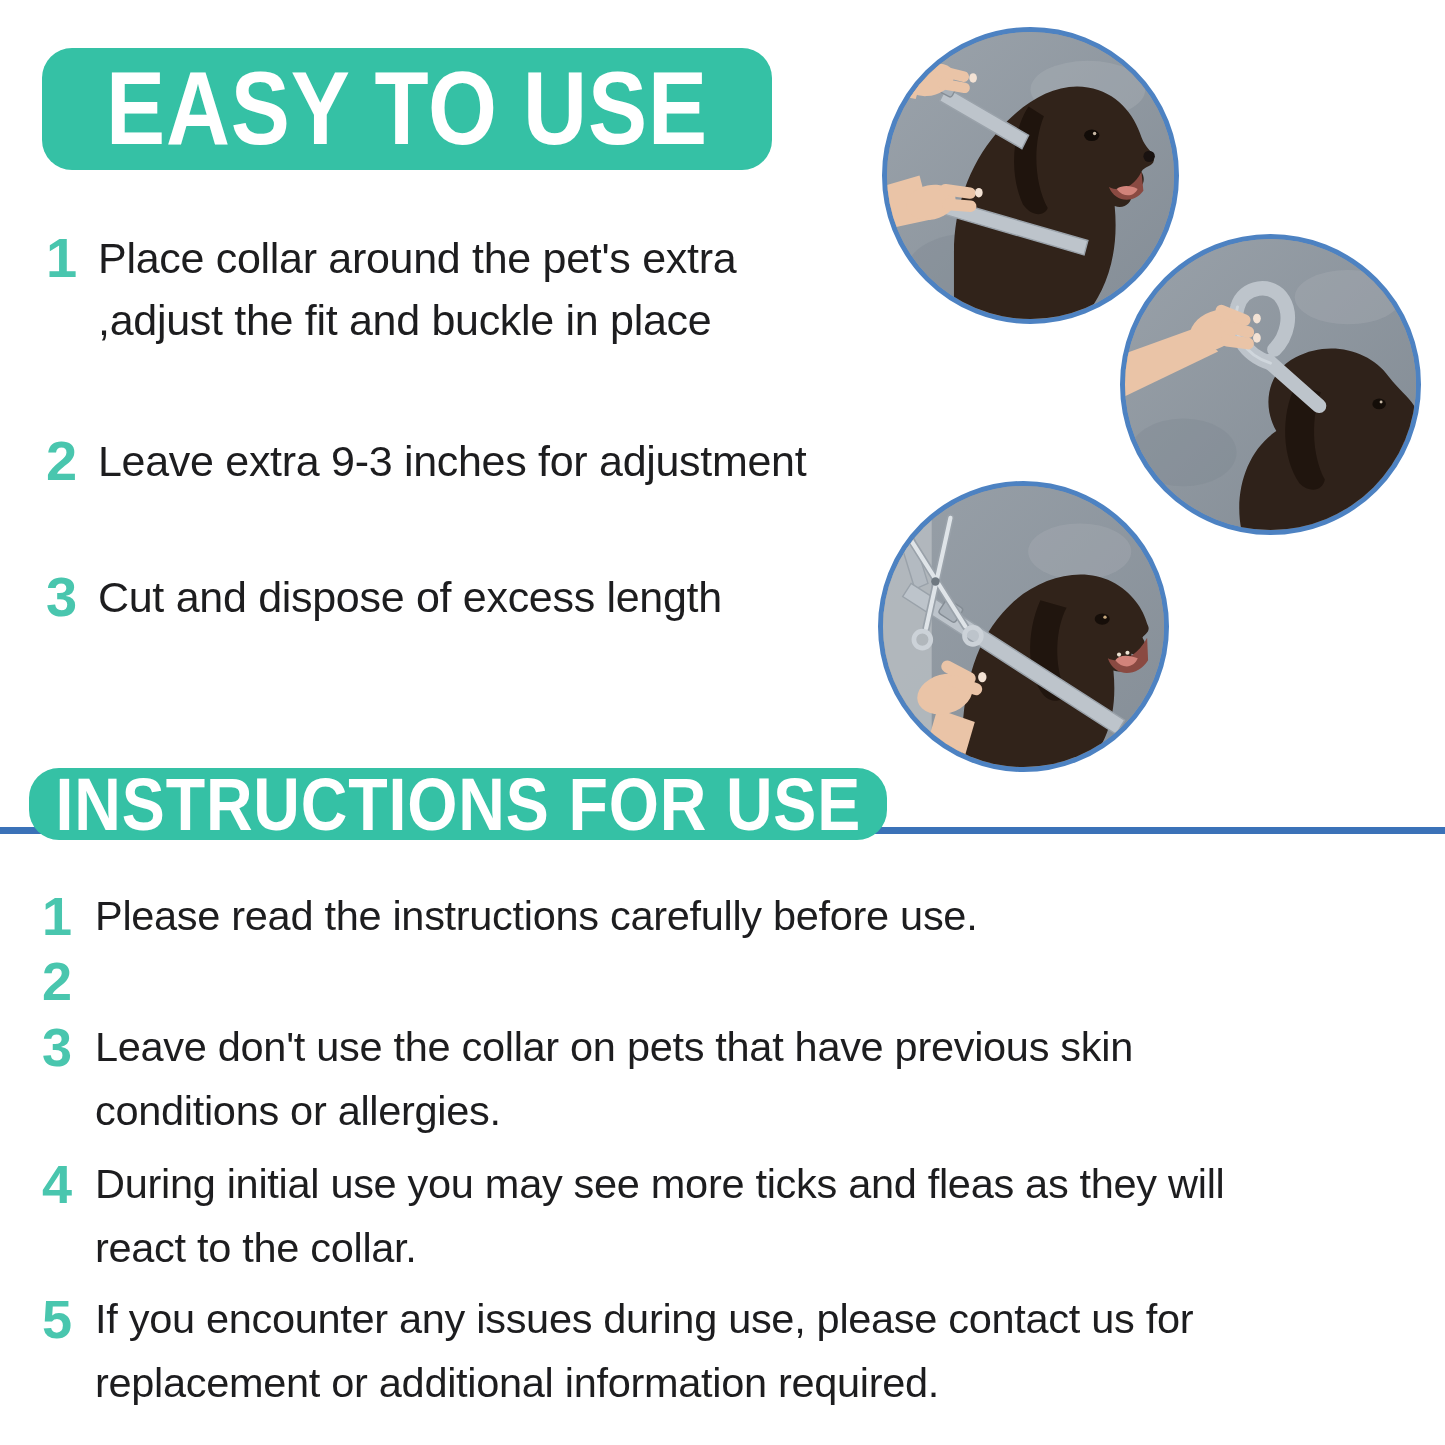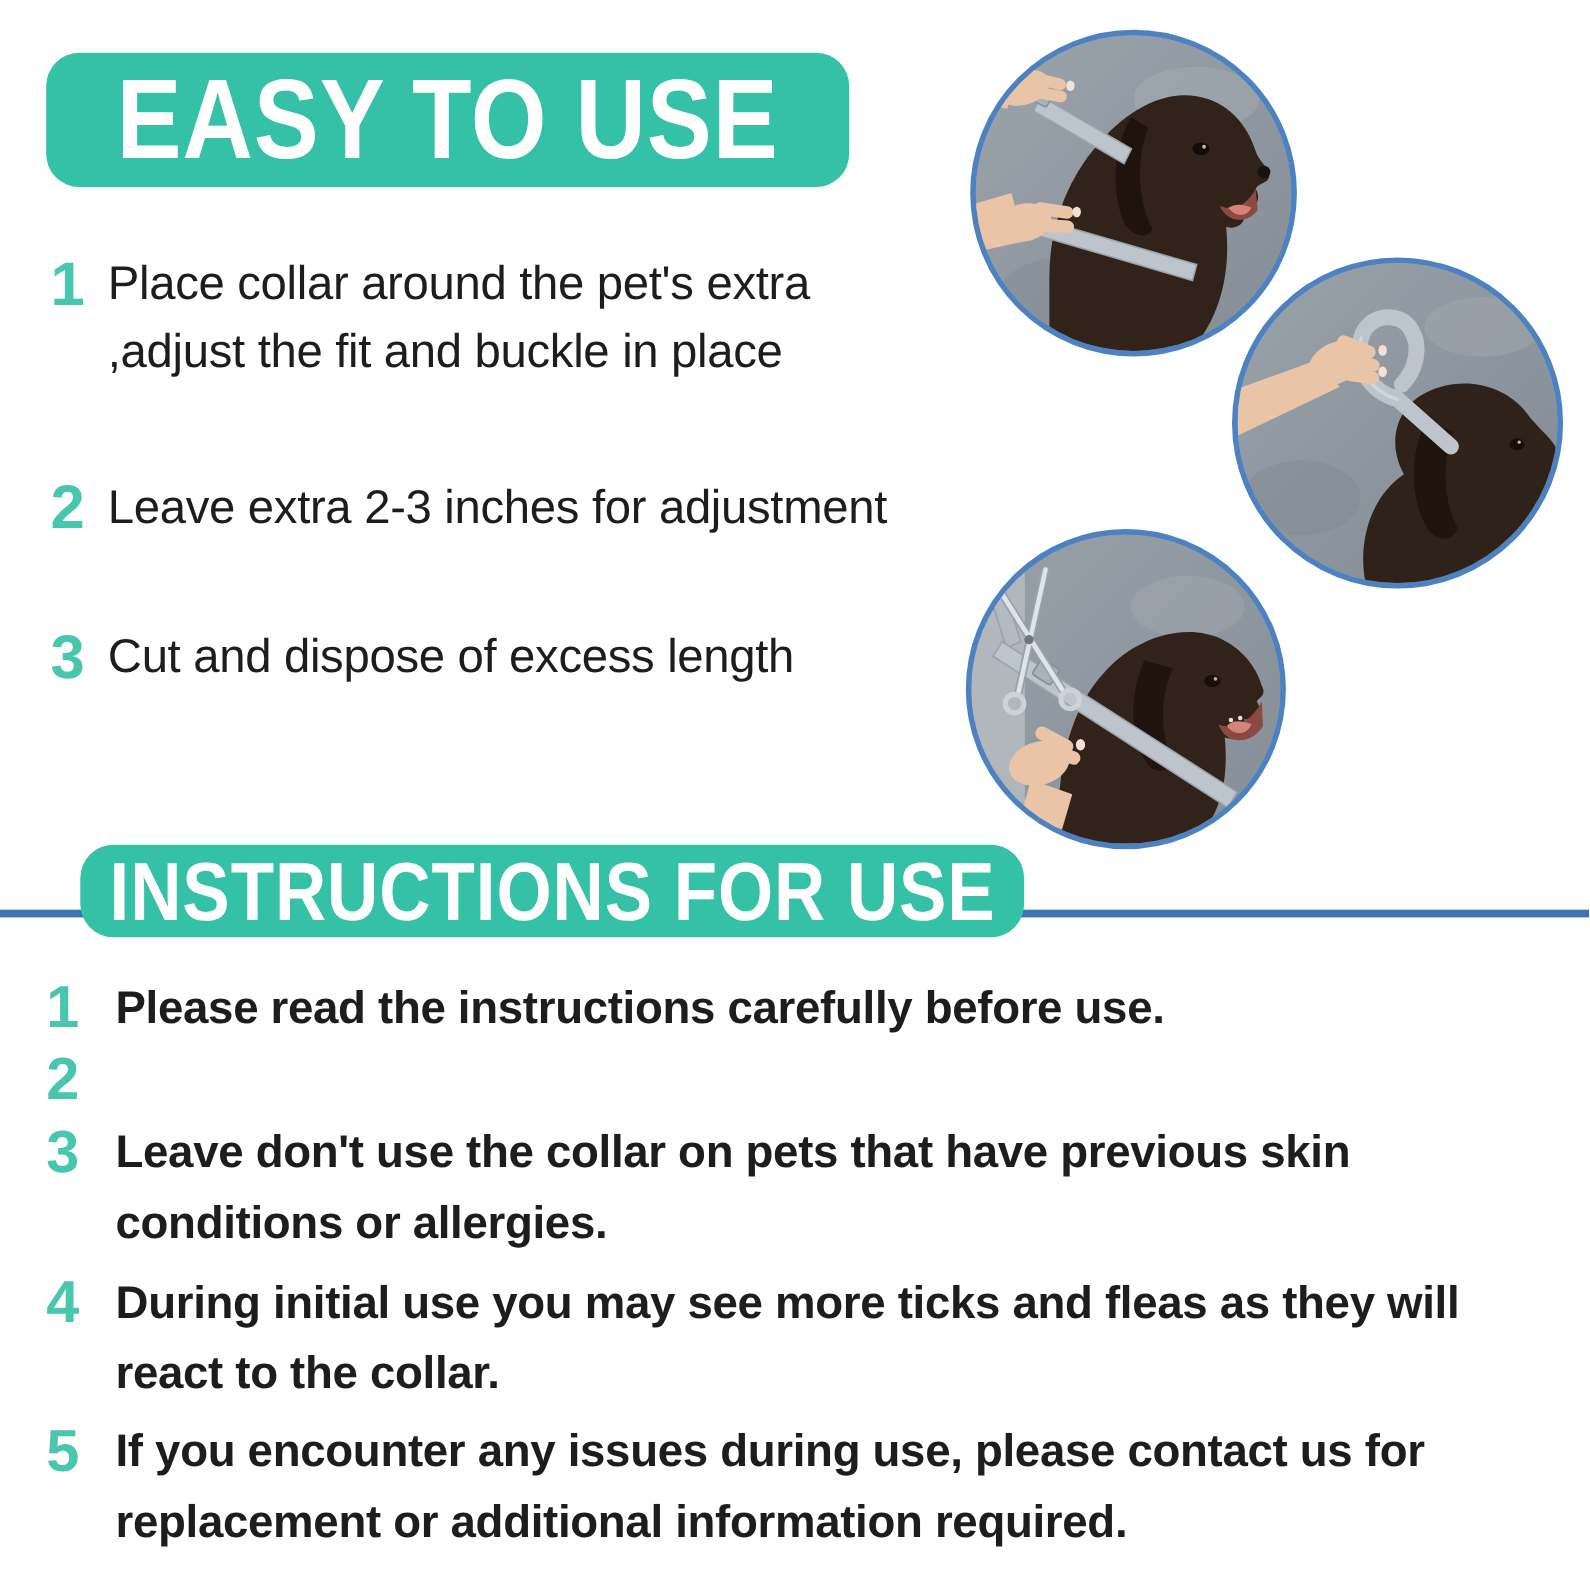--- a/index.html
+++ b/index.html
@@ -11,39 +11,39 @@
   .hbox{
     position:absolute;background:#35c1a5;border-radius:30px;
     display:flex;align-items:center;justify-content:center;z-index:2;
   }
   .htext{
     color:#ffffff;font-weight:bold;white-space:nowrap;
     transform:scaleX(0.86);transform-origin:center;letter-spacing:1px;
   }
   #easy-box{left:42px;top:48px;width:730px;height:122px;}
   #easy-box .htext{font-size:103px;}
-  #instructions-box{left:29px;top:768px;width:858px;height:84px;margin-left:44px;}
+  #instructions-box{left:29px;top:768px;width:858px;height:72px;}
   #instructions-box .htext{font-size:75px;}
   
   .blue-line{position:absolute;left:0;top:827px;width:1445px;height:7px;background:#3b72b8;z-index:1;}
   
   .row{position:absolute;display:flex;align-items:flex-start;z-index:0;}
   .num{color:#49c6ae;font-weight:bold;text-align:left;flex:none;}
   .txt{color:#1d1d1f;white-space:pre-line;letter-spacing:-0.3px;}
   
   .step{left:46px;}
   .step .num{font-size:56px;line-height:62px;width:52px;}
   .step .txt{font-size:43px;line-height:62px;}
   #step-1{top:227px;}
   #step-2{top:430px;}
   #step-3{top:566px;}
   
   .inst{left:42px;}
   .inst .num{font-size:54px;line-height:64px;width:50px;}
-  .inst .txt{font-size:41.5px;line-height:64px;margin-left:13px;font-weight:bold;}
+  .inst .txt{font-size:41.5px;line-height:64px;margin-left:3px;}
   #inst-1{top:884px;}
   #inst-2{top:949px;}
   #inst-3{top:1015px;}
   #inst-4{top:1152px;}
   #inst-5{top:1287px;}
   
   .circle{
     position:absolute;border-radius:50%;border:5px solid #4d82c2;
     overflow:hidden;background:#929aa2;z-index:2;box-sizing:border-box;
   }
@@ -63,21 +63,21 @@
     <span class="htext">EASY TO USE</span>
   </div>
 
   <div class="row step" id="step-1">
     <span class="num">1</span>
     <span class="txt">Place collar around the pet's extra
 ,adjust the fit and buckle in place</span>
   </div>
   <div class="row step" id="step-2">
     <span class="num">2</span>
-    <span class="txt">Leave extra 2-3 inches for adjustment</span>
+    <span class="txt">Leave extra 9-3 inches for adjustment</span>
   </div>
   <div class="row step" id="step-3">
     <span class="num">3</span>
     <span class="txt">Cut and dispose of excess length</span>
   </div>
 
   <div class="circle" id="photo-1">
     <svg viewBox="0 0 300 300">
       <defs>
         <linearGradient id="bg1" x1="0" y1="0" x2="1" y2="1">

